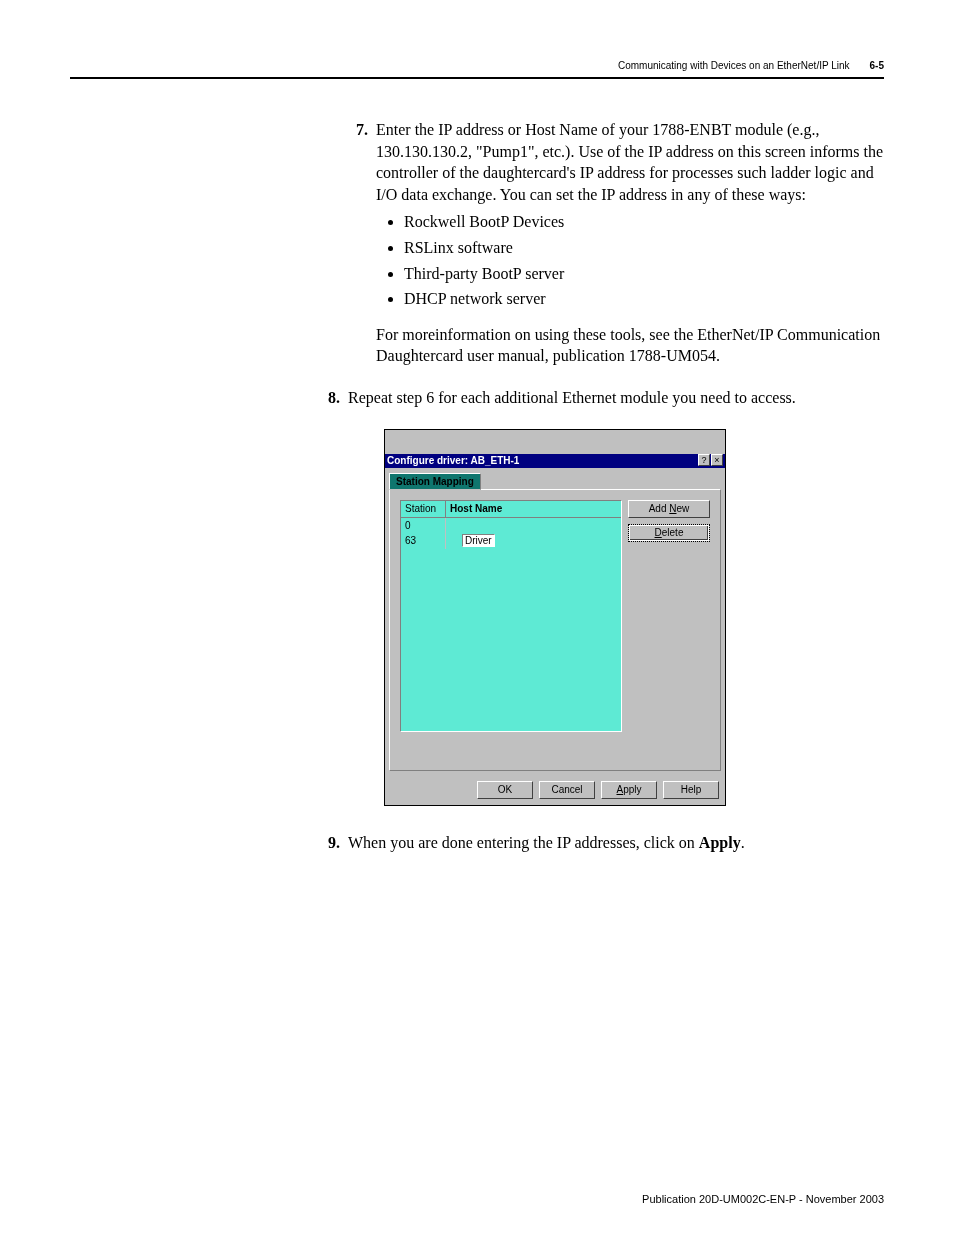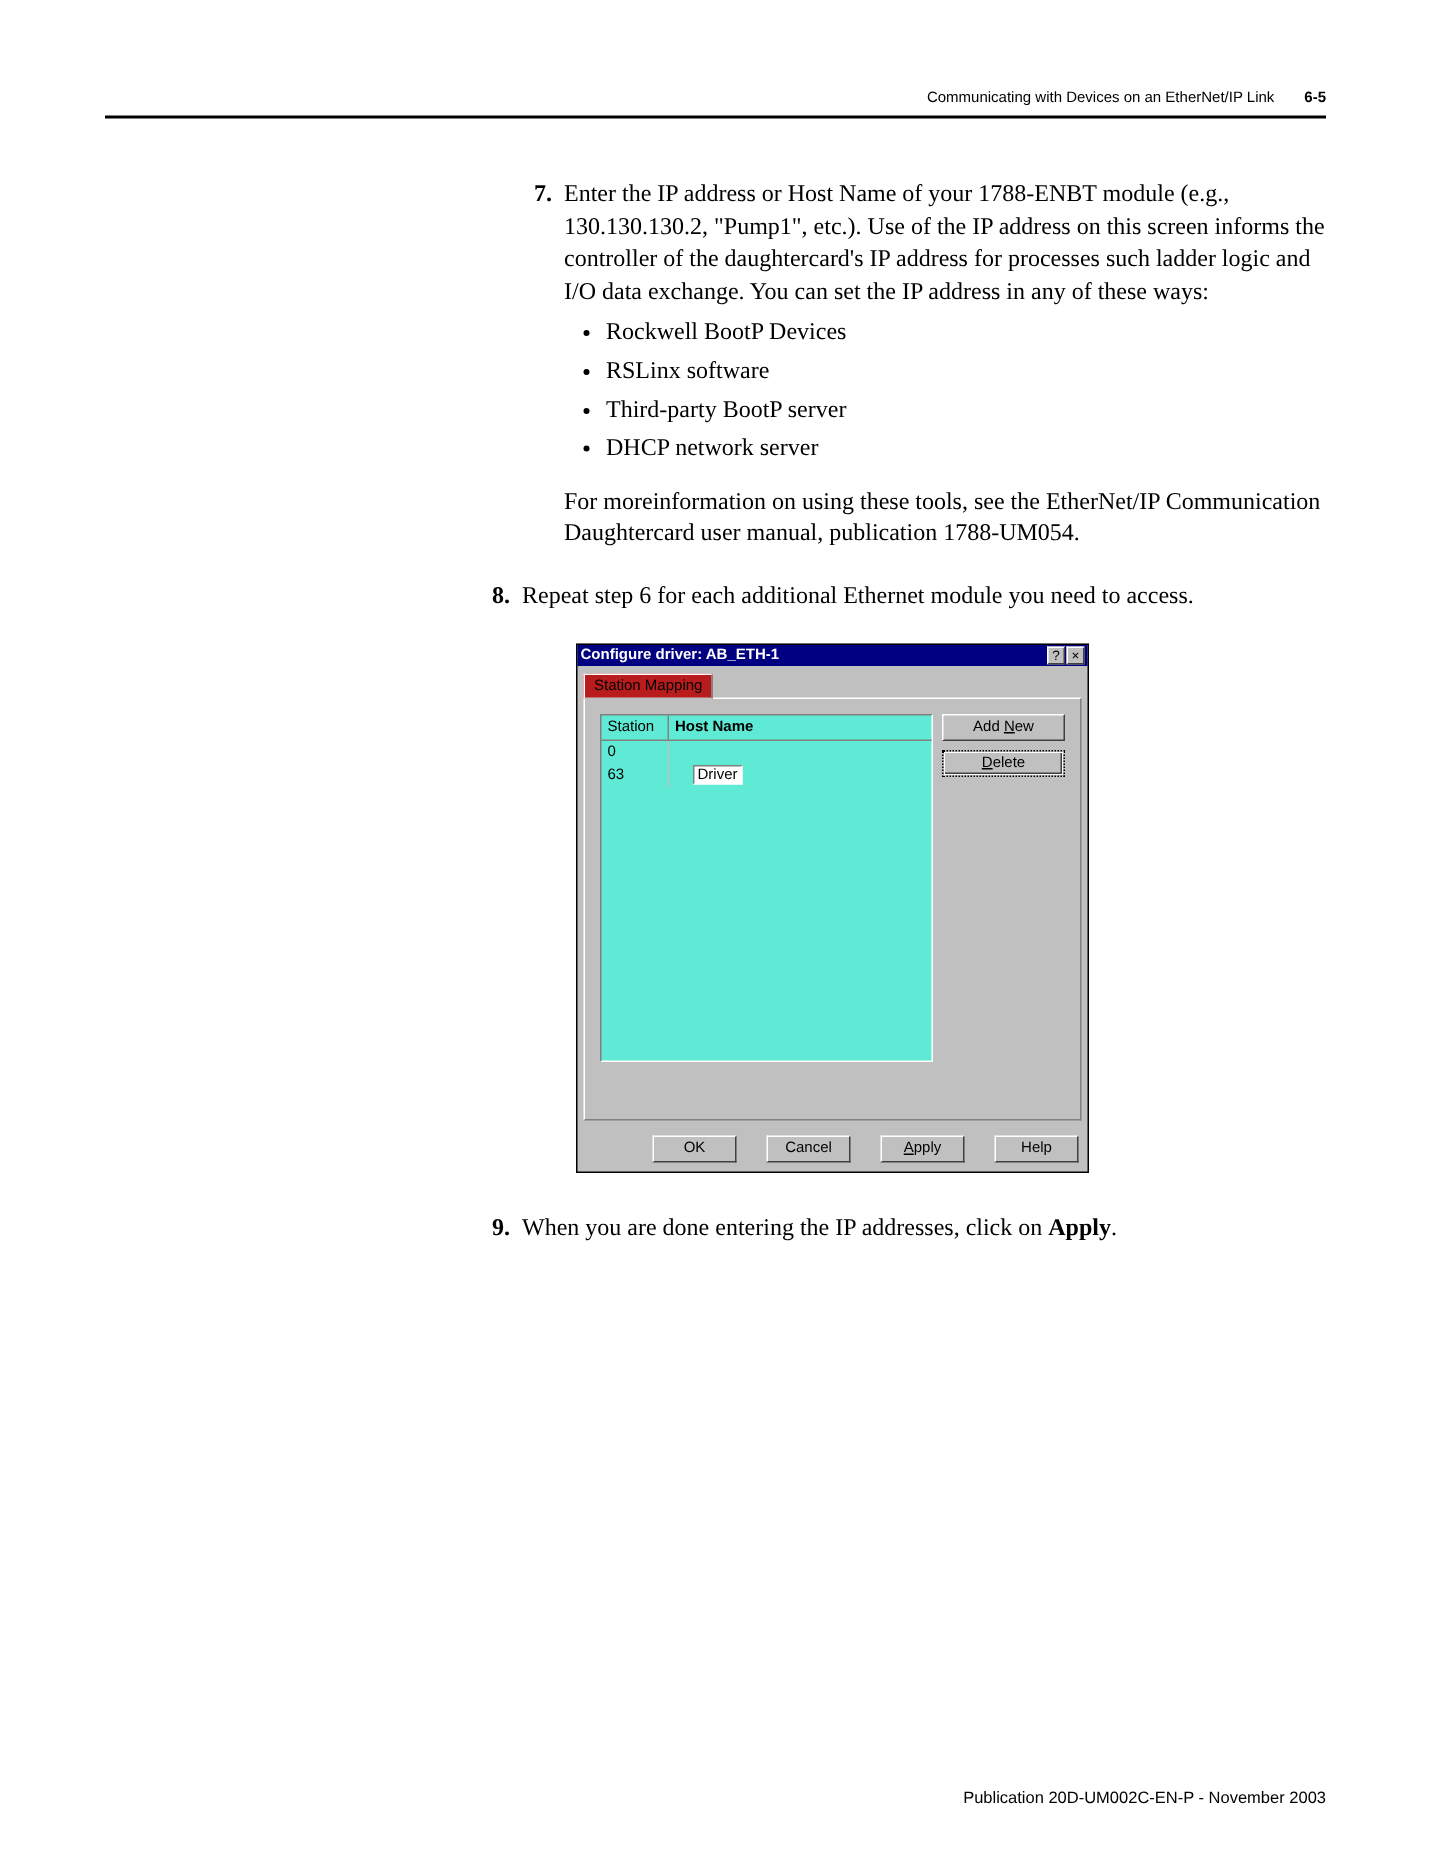--- a/index.html
+++ b/index.html
@@ -56,49 +56,50 @@
     font-family: "MS Sans Serif", Tahoma, Arial, sans-serif;
     font-size: 10px;
     background: #c0c0c0;
     color: #000;
   }
   .titlebar {
     background: #000080;
     color: #fff;
     height: 14px;
     display: flex;
-    align-items: center;
     padding: 0 2px;
+    margin-top: 24px;
   }
   .titlebar-text { flex: 1; font-size: 10px; font-weight: bold; white-space: nowrap; overflow: hidden; }
   .titlebar-buttons { display: flex; gap: 1px; }
   .titlebar-btn {
     width: 12px; height: 12px;
     background: #c0c0c0;
     border: 1px solid #fff;
     border-right-color: #404040;
     border-bottom-color: #404040;
     font-size: 9px;
     line-height: 10px;
     text-align: center;
     color: #000;
     box-sizing: border-box;
   }
   .tabbar { padding: 4px 4px 0 4px; }
   .tab {
     display: inline-block;
-    background: #b91c1c;
+    background: #0f766e;
     border: 1px solid #fff;
     border-right-color: #808080;
     padding: 1px 6px;
     font-size: 10px;
     position: relative;
     top: 1px;
     z-index: 2;
     border-bottom: 1px solid #c0c0c0;
+    font-weight: bold;
   }
   .tabpanel {
     border: 1px solid #fff;
     border-right-color: #808080;
     border-bottom-color: #808080;
     margin: 0 4px 4px 4px;
     background: #c0c0c0;
     padding: 10px;
     min-height: 260px;
     position: relative;
@@ -145,21 +146,21 @@
     border-bottom-color: #404040;
     font-size: 10px;
     text-align: center;
     line-height: 16px;
     box-sizing: border-box;
   }
   .win-btn.focus { border: 1px dotted #000; box-shadow: inset 0 0 0 1px #fff, inset -1px -1px 0 1px #404040; }
   .bottom-buttons {
     display: flex;
     justify-content: flex-end;
-    gap: 20px;
+    gap: 6px;
     padding: 6px;
   }
   .bottom-buttons .win-btn { width: 56px; }
   .underline { text-decoration: underline; }
   .footer {
     position: absolute;
     bottom: 30px;
     right: 70px;
     font-family: Arial, Helvetica, sans-serif;
     font-size: 11px;

